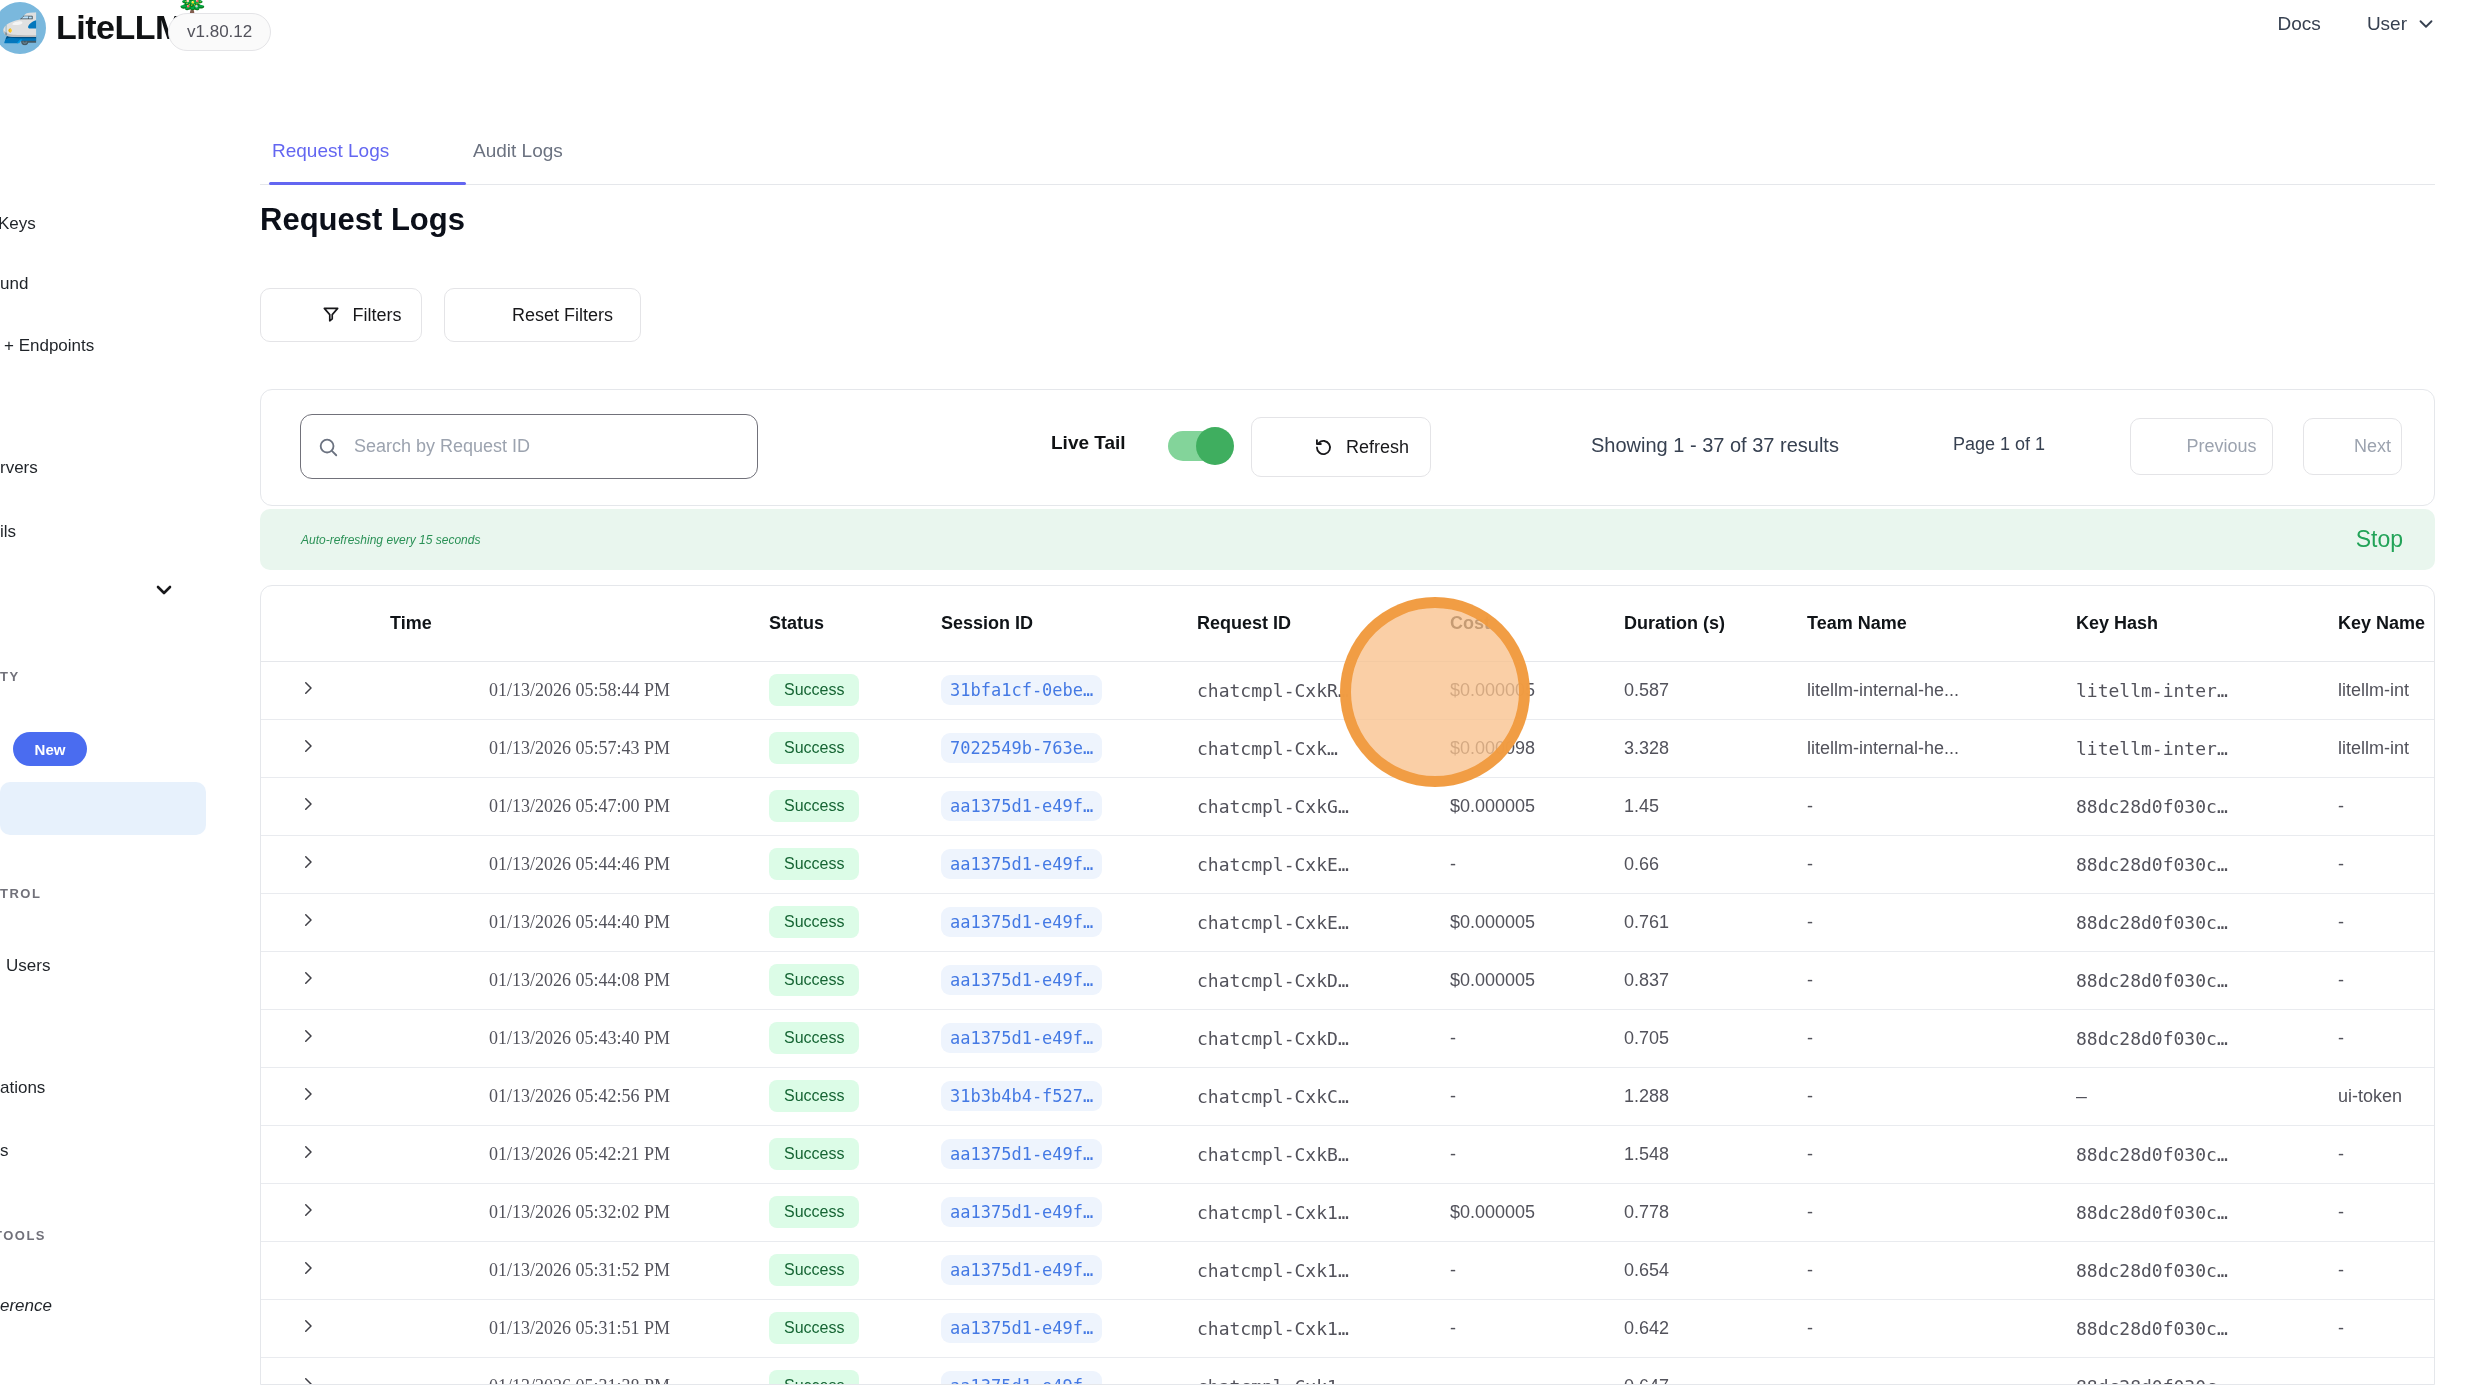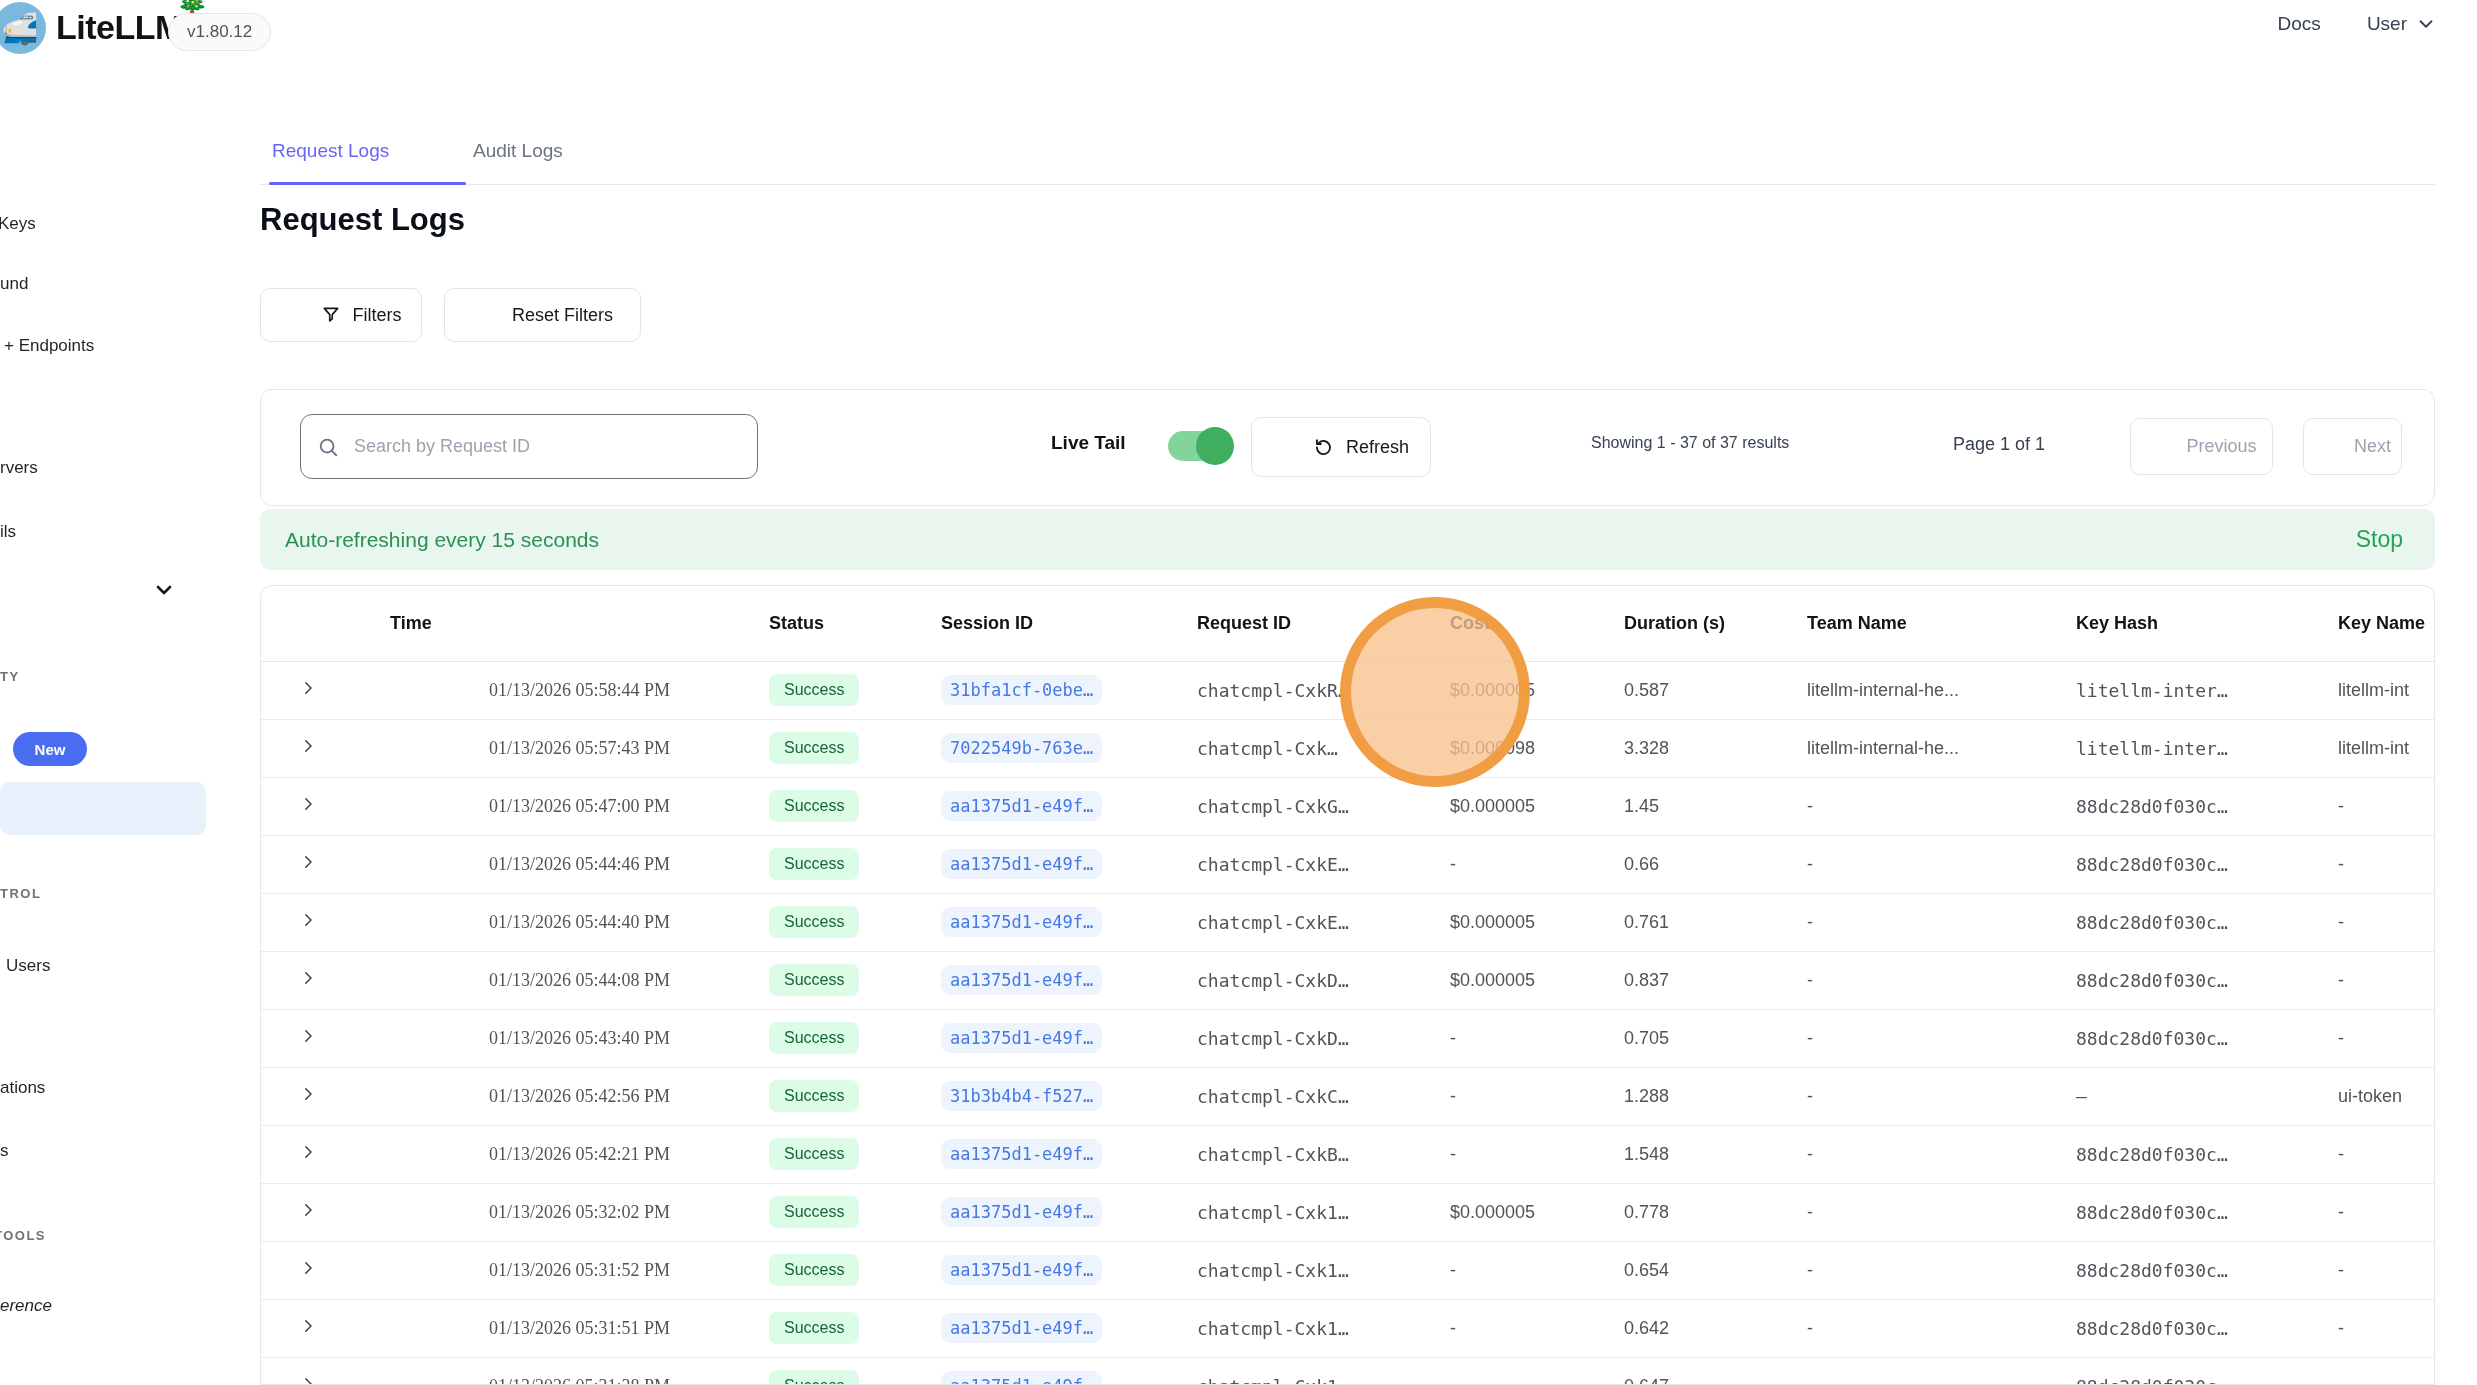--- a/index.html
+++ b/index.html
@@ -53,29 +53,29 @@
     border-radius:12px; background:#fff; display:flex; align-items:center; padding:0 16px; gap:15px; }
   .search-box input { border:none; outline:none; flex:1; font-size:18px; color:#18181b;
     font-family:"Liberation Sans","DejaVu Sans",sans-serif; }
   .search-box input::placeholder { color:#9ca3af; }
   .btn-range { position:absolute; left:790px; top:417px; width:240px; height:60px; }
   .livetail-label { position:absolute; left:1051px; top:432px; font-size:19px; font-weight:600; color:#101214; }
   .toggle { position:absolute; left:1168px; top:430px; width:62px; height:32px; cursor:pointer; }
   .toggle-track { position:absolute; left:0; top:1px; width:60px; height:30px; border-radius:15px; background:#83d49a; }
   .toggle-knob { position:absolute; right:-4px; top:-3px; width:38px; height:38px; border-radius:50%; background:#3fae5f; }
   .btn-refresh { position:absolute; left:1251px; top:417px; width:180px; height:60px; }
-  .showing-text { position:absolute; left:1591px; top:434px; font-size:16px; color:#374151; }
+  .showing-text { position:absolute; left:1591px; top:434px; font-size:20px; color:#374151; }
   .page-text { position:absolute; left:1953px; top:434px; font-size:18px; color:#374151; font-weight:500; }
   .btn-prev { position:absolute; left:2130px; top:418px; width:143px; height:57px; color:#9ca3af; }
   .btn-next { position:absolute; left:2303px; top:418px; width:99px; height:57px; color:#9ca3af; }
 
   
   .banner { position:absolute; left:260px; top:509px; width:2175px; height:61px; background:#e9f6ee;
     border-radius:10px; display:flex; align-items:center; }
-  .banner-msg { margin-left:25px; font-size:21px; color:#2a9156; }
+  .banner-msg { margin-left:41px; font-size:12px; color:#2a9156;font-style:italic; }
   .banner-stop { position:absolute; right:32px; font-size:23px; color:#22a358; cursor:pointer; }
 
   
   .table-card { position:absolute; left:260px; top:585px; width:2175px; height:800px; background:#fff;
     border:1px solid #e5e7eb; border-radius:12px 12px 0 0; overflow:hidden; }
   table.logs { width:2235px; table-layout:fixed; border-collapse:collapse; }
   table.logs th { height:75px; text-align:left; vertical-align:middle; font-size:18px; font-weight:700;
     color:#101418; white-space:nowrap; border-bottom:1px solid #e5e7eb; }
   table.logs td { height:58px; vertical-align:middle; font-size:18px; color:#52525b; white-space:nowrap; overflow:hidden; }
   table.logs tbody tr { border-bottom:1px solid #e9ebef; cursor:pointer; }

